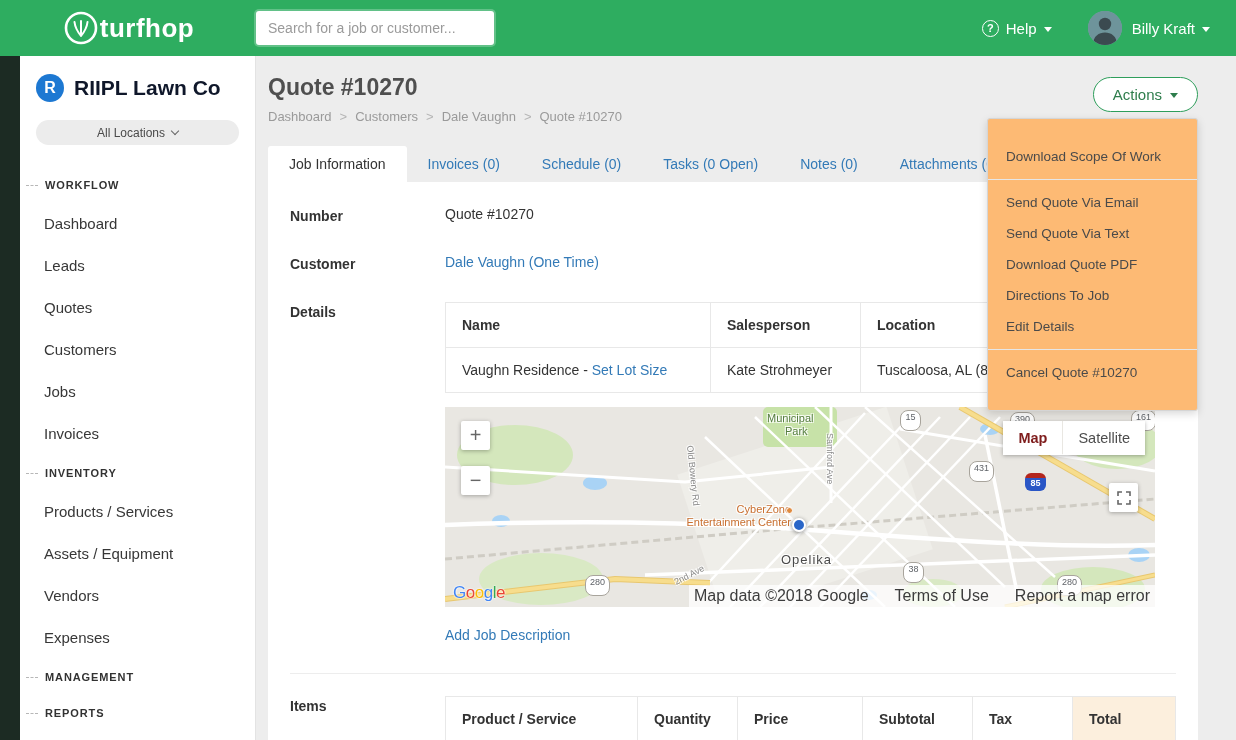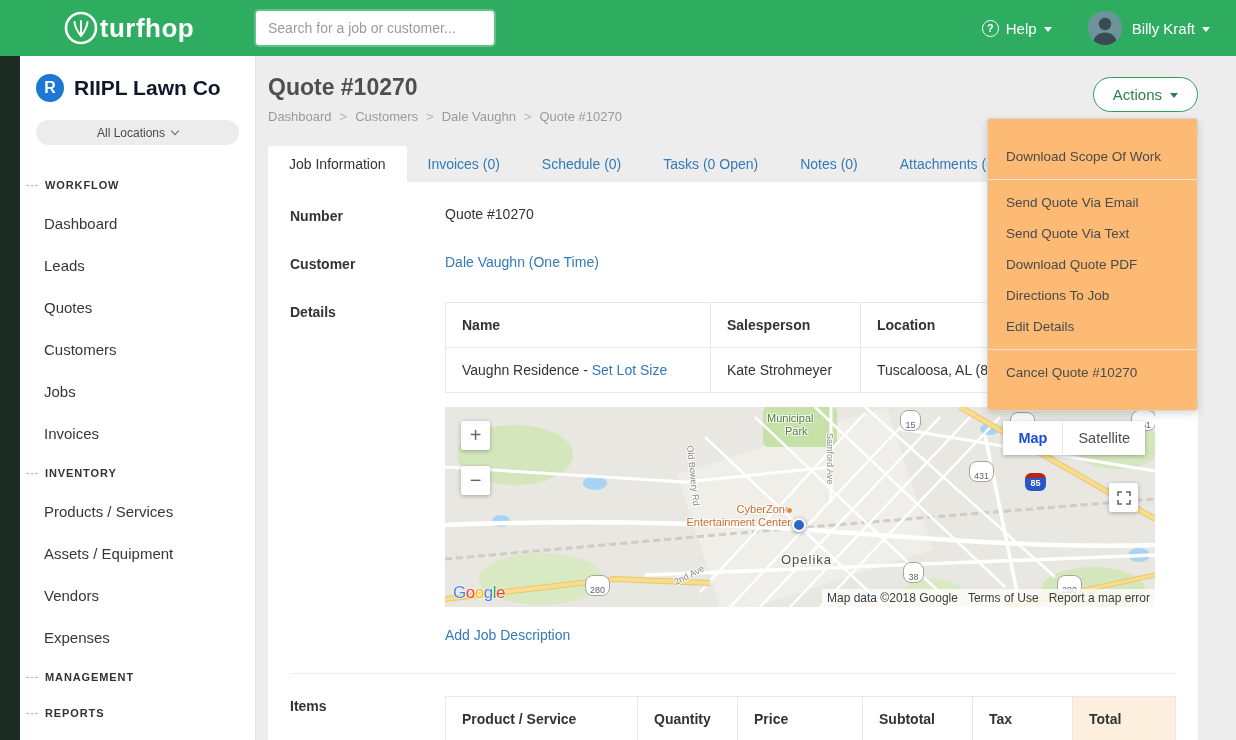--- a/index.html
+++ b/index.html
@@ -85,43 +85,43 @@
   .mlabel { position:absolute; font-size:11px; color:#6b6b6b; white-space:nowrap;
             text-shadow:-1px -1px 0 rgba(255,255,255,.85),1px -1px 0 rgba(255,255,255,.85),
                         -1px 1px 0 rgba(255,255,255,.85),1px 1px 0 rgba(255,255,255,.85); }
   .lbl-park { color:#557d3f; text-align:center; }
   .lbl-poi { color:#c96f2f; text-align:right; }
   .lbl-city { font-size:13px; color:#4a4a4a; letter-spacing:1px; }
   .lbl-street { font-size:9px; color:#8a8a8a; }
   .poi-dot { position:absolute; width:7px; height:7px; border-radius:50%; background:#e08b40; border:1px solid #fff; }
   .shield { position:absolute; min-width:21px; height:21px; line-height:12px; background:#fff;
             border:1px solid #a8a49c; border-radius:8px; font-size:9px; color:#5f6368; text-align:center;
-            padding:8px 4px; }
+            padding:0 4px; }
   .ishield { position:absolute; width:21px; height:18px; background:linear-gradient(#b3261e 0 5px,#2a56c6 5px);
              color:#fff; border-radius:2px 2px 9px 9px; font-size:9px; text-align:center; padding-top:5px;
              font-weight:700; }
   .marker { position:absolute; width:14px; height:14px; background:#2a66c8; border:2.5px solid #fff;
             border-radius:50%; box-shadow:0 1px 4px rgba(0,0,0,.45); }
   .zoom-btn { position:absolute; left:16px; width:29px; height:29px; background:#fff; border:none; border-radius:2px;
               box-shadow:0 1px 4px rgba(0,0,0,.3); font-size:20px; color:#666; cursor:pointer; line-height:27px;
               text-align:center; padding:0; font-family:"Liberation Sans",sans-serif; }
   .zoom-in { top:14px; } .zoom-out { top:59px; }
   .map-type { position:absolute; right:10px; top:14px; display:flex; gap:1px; box-shadow:0 1px 4px rgba(0,0,0,.3); }
   .map-type button { height:34px; padding:0 15px; background:#fff; border:none; font-size:14.5px; cursor:pointer;
                      font-family:"Liberation Sans",sans-serif; }
-  .mt-map { font-weight:700; color:#1d4ed8; }
+  .mt-map { font-weight:700; color:#7f1d1d; }
   .mt-sat { color:#4d4d4d; }
   .fullscreen-btn { position:absolute; right:17px; top:76px; width:29px; height:29px; background:#fff; border:none;
                     border-radius:2px; box-shadow:0 1px 4px rgba(0,0,0,.3); cursor:pointer; display:flex;
                     align-items:center; justify-content:center; }
   .google-logo { position:absolute; left:8px; bottom:4px; font-size:17px; font-weight:500; letter-spacing:-.5px;
                  text-shadow:0 0 2px #fff,0 0 2px #fff; }
   .gl0,.gl3 { color:#4285F4; } .gl1,.gl5 { color:#EA4335; } .gl2 { color:#FBBC05; } .gl4 { color:#34A853; }
-  .attribution { position:absolute; right:0; bottom:0; background:rgba(255,255,255,.75); display:flex; gap:10px;
-                 align-items:flex-end; font-size:12px; color:#3c3c3c; padding:2px 5px; }
+  .attribution { position:absolute; right:0; bottom:0; background:rgba(255,255,255,.75); display:flex; gap:26px;
+                 align-items:flex-end; font-size:16px; color:#3c3c3c; padding:2px 5px; }
   .attribution .link-sm { color:#3c3c3c; text-decoration:none; cursor:pointer; }
 
   .add-desc { display:inline-block; margin-top:20px; font-size:14px; }
 
   
   .actions-menu { position:absolute; top:62px; right:38px; width:211px; background:#fdba74; border:1px solid #d5d5d5;
                   border-radius:3px; box-shadow:0 3px 9px rgba(0,0,0,.15); padding:22px 0; z-index:50; list-style:none; }
   .actions-menu li { padding:8px 18px; font-size:13.5px; color:#4a4a4a; cursor:pointer; white-space:nowrap; }
   .menu-divider { height:1px; background:#e6e6e6; margin:7px 0; }
 </style>

